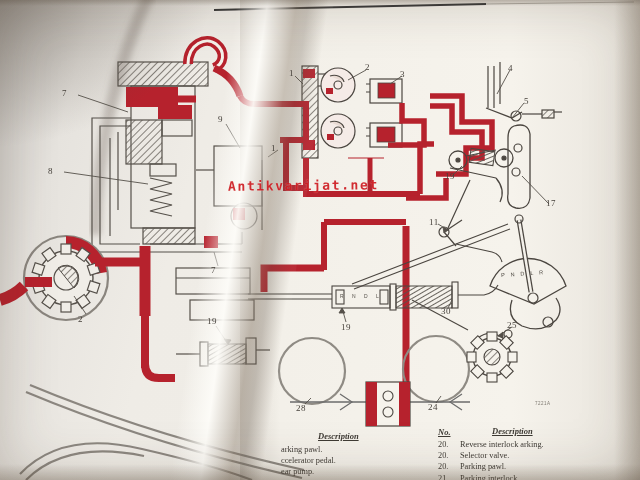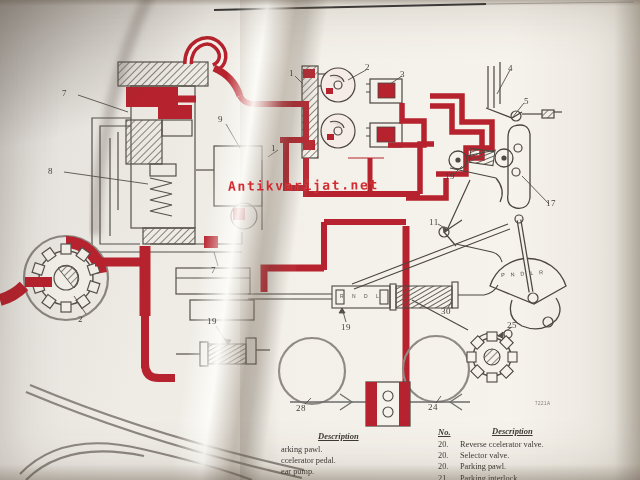--- a/index.html
+++ b/index.html
@@ -307,21 +307,21 @@
   <div class="legend">
     <span class="lg-head" style="left:318px;top:431px">Description</span>
     <span class="lg-item" style="left:281px;top:445px">arking pawl.</span>
     <span class="lg-item" style="left:281px;top:456px">ccelerator pedal.</span>
     <span class="lg-item" style="left:281px;top:467px">ear pump.</span>
 
     <span class="lg-head" style="left:438px;top:427px">No.</span>
     <span class="lg-head" style="left:492px;top:426px">Description</span>
 
     <span class="lg-item" style="left:438px;top:440px">20.</span>
-    <span class="lg-item" style="left:460px;top:440px">Reverse ccelerator valve.</span>
+    <span class="lg-item" style="left:460px;top:440px">Reverse interlock arking.</span>
     <span class="lg-item" style="left:438px;top:451px">20.</span>
     <span class="lg-item" style="left:460px;top:451px">Selector valve.</span>
     <span class="lg-item" style="left:438px;top:462px">20.</span>
     <span class="lg-item" style="left:460px;top:462px">Parking pawl.</span>
     <span class="lg-item" style="left:438px;top:474px">21.</span>
     <span class="lg-item" style="left:460px;top:474px">Parking interlock.</span>
   </div>
 
   <div class="edge-top"></div>
   <div class="edge-right"></div>

